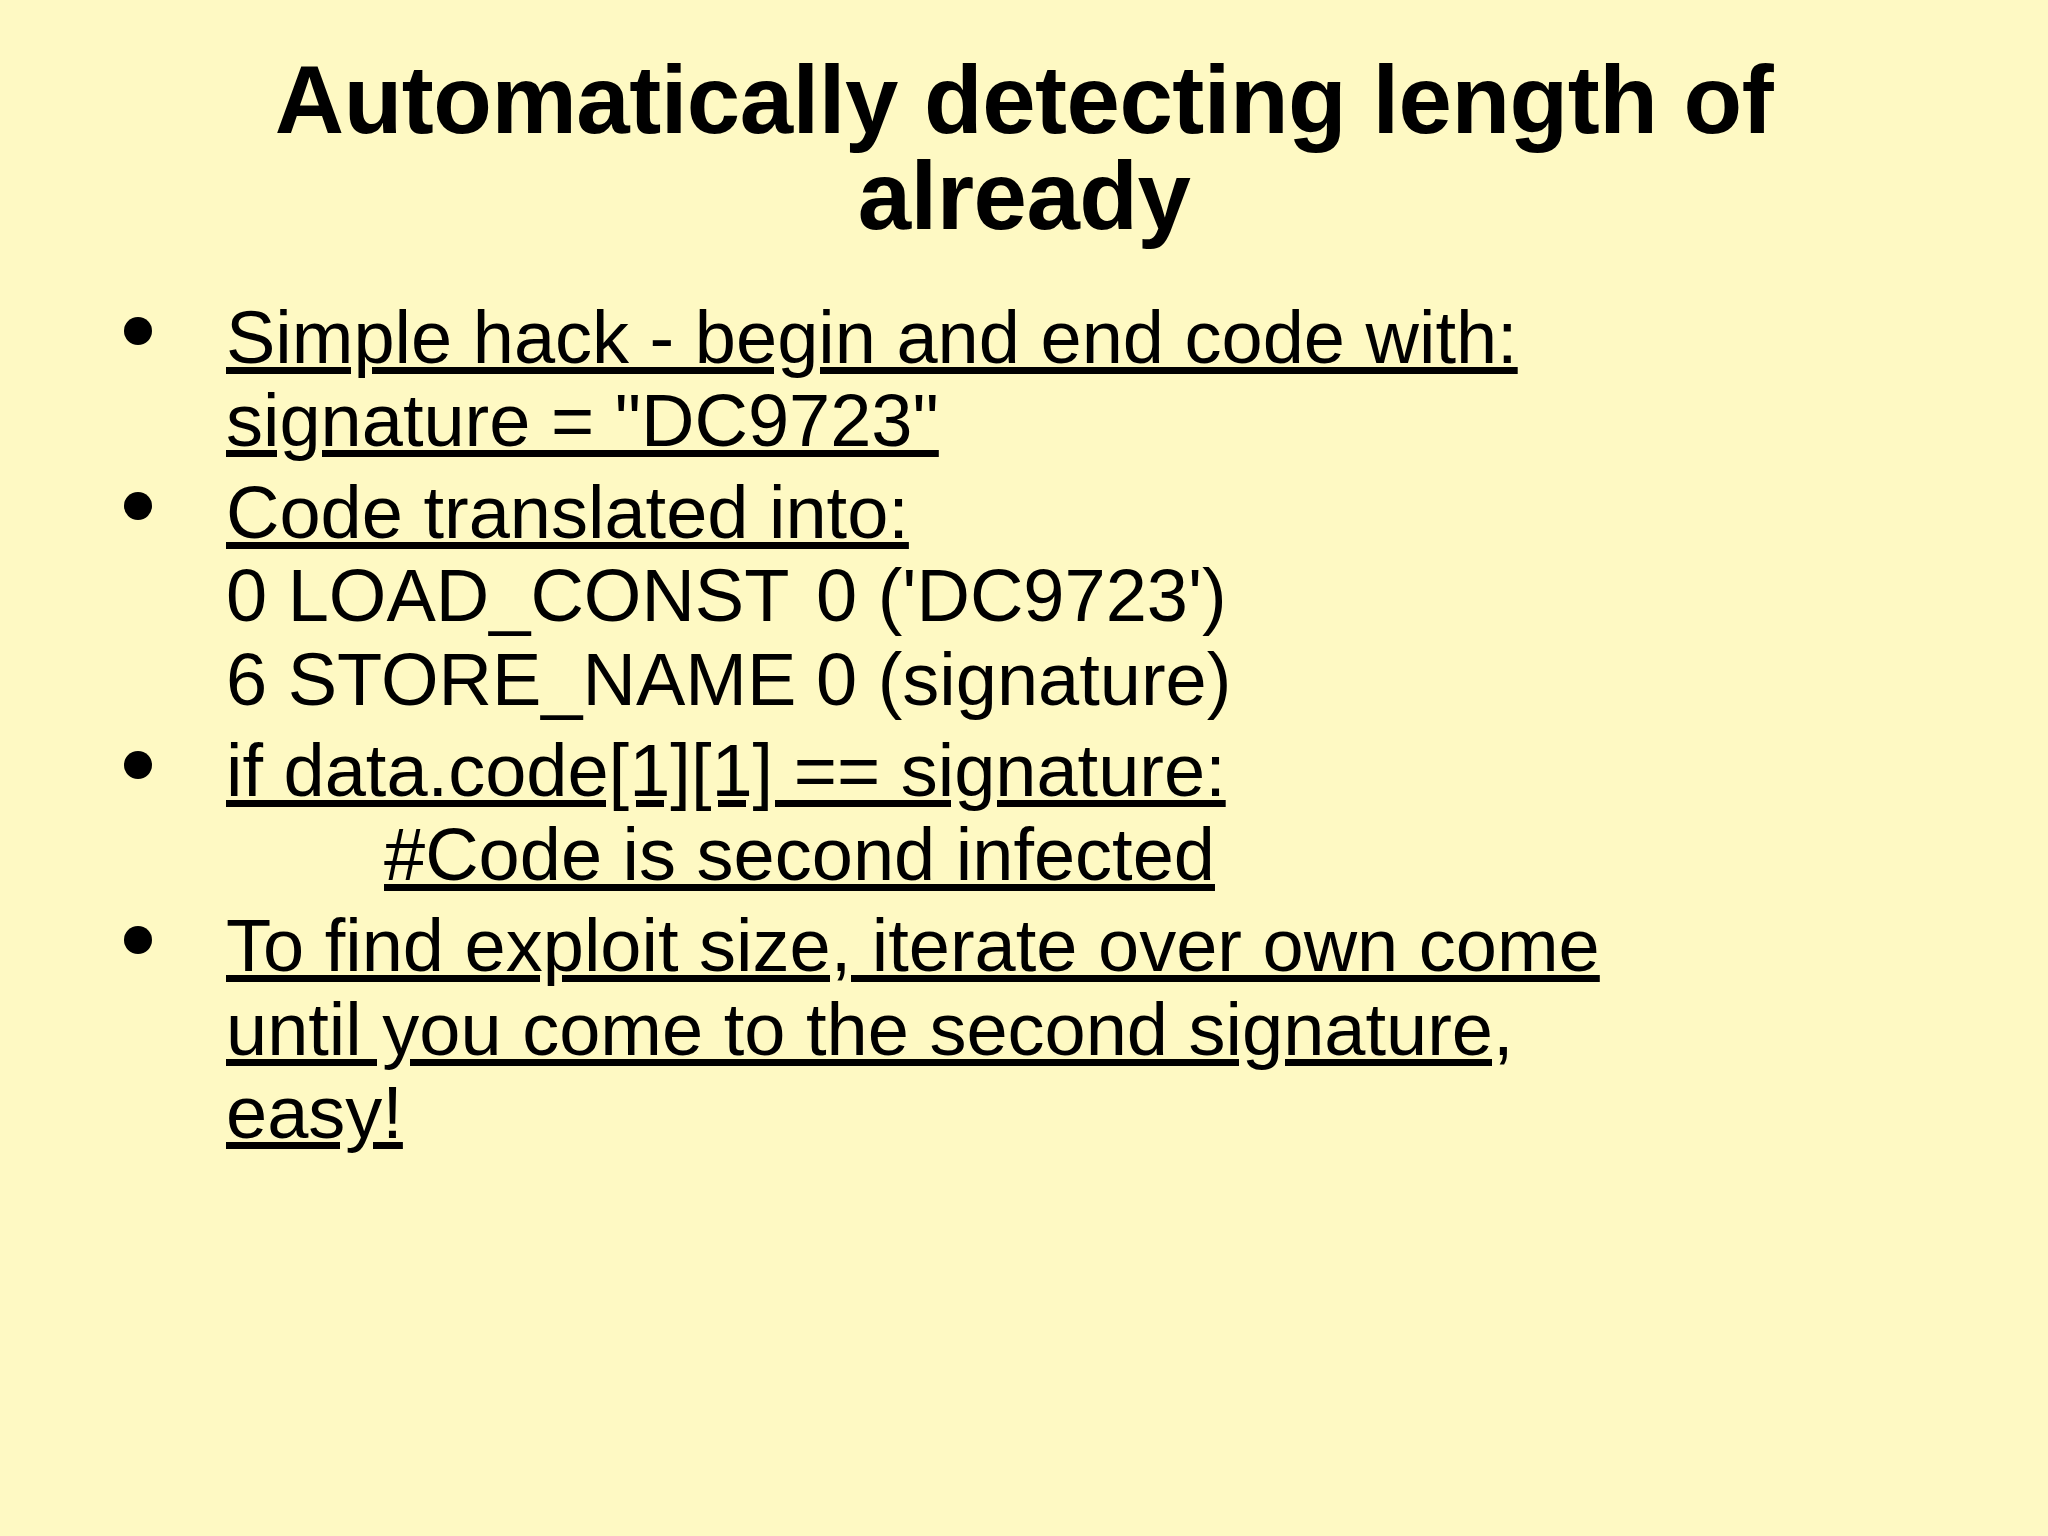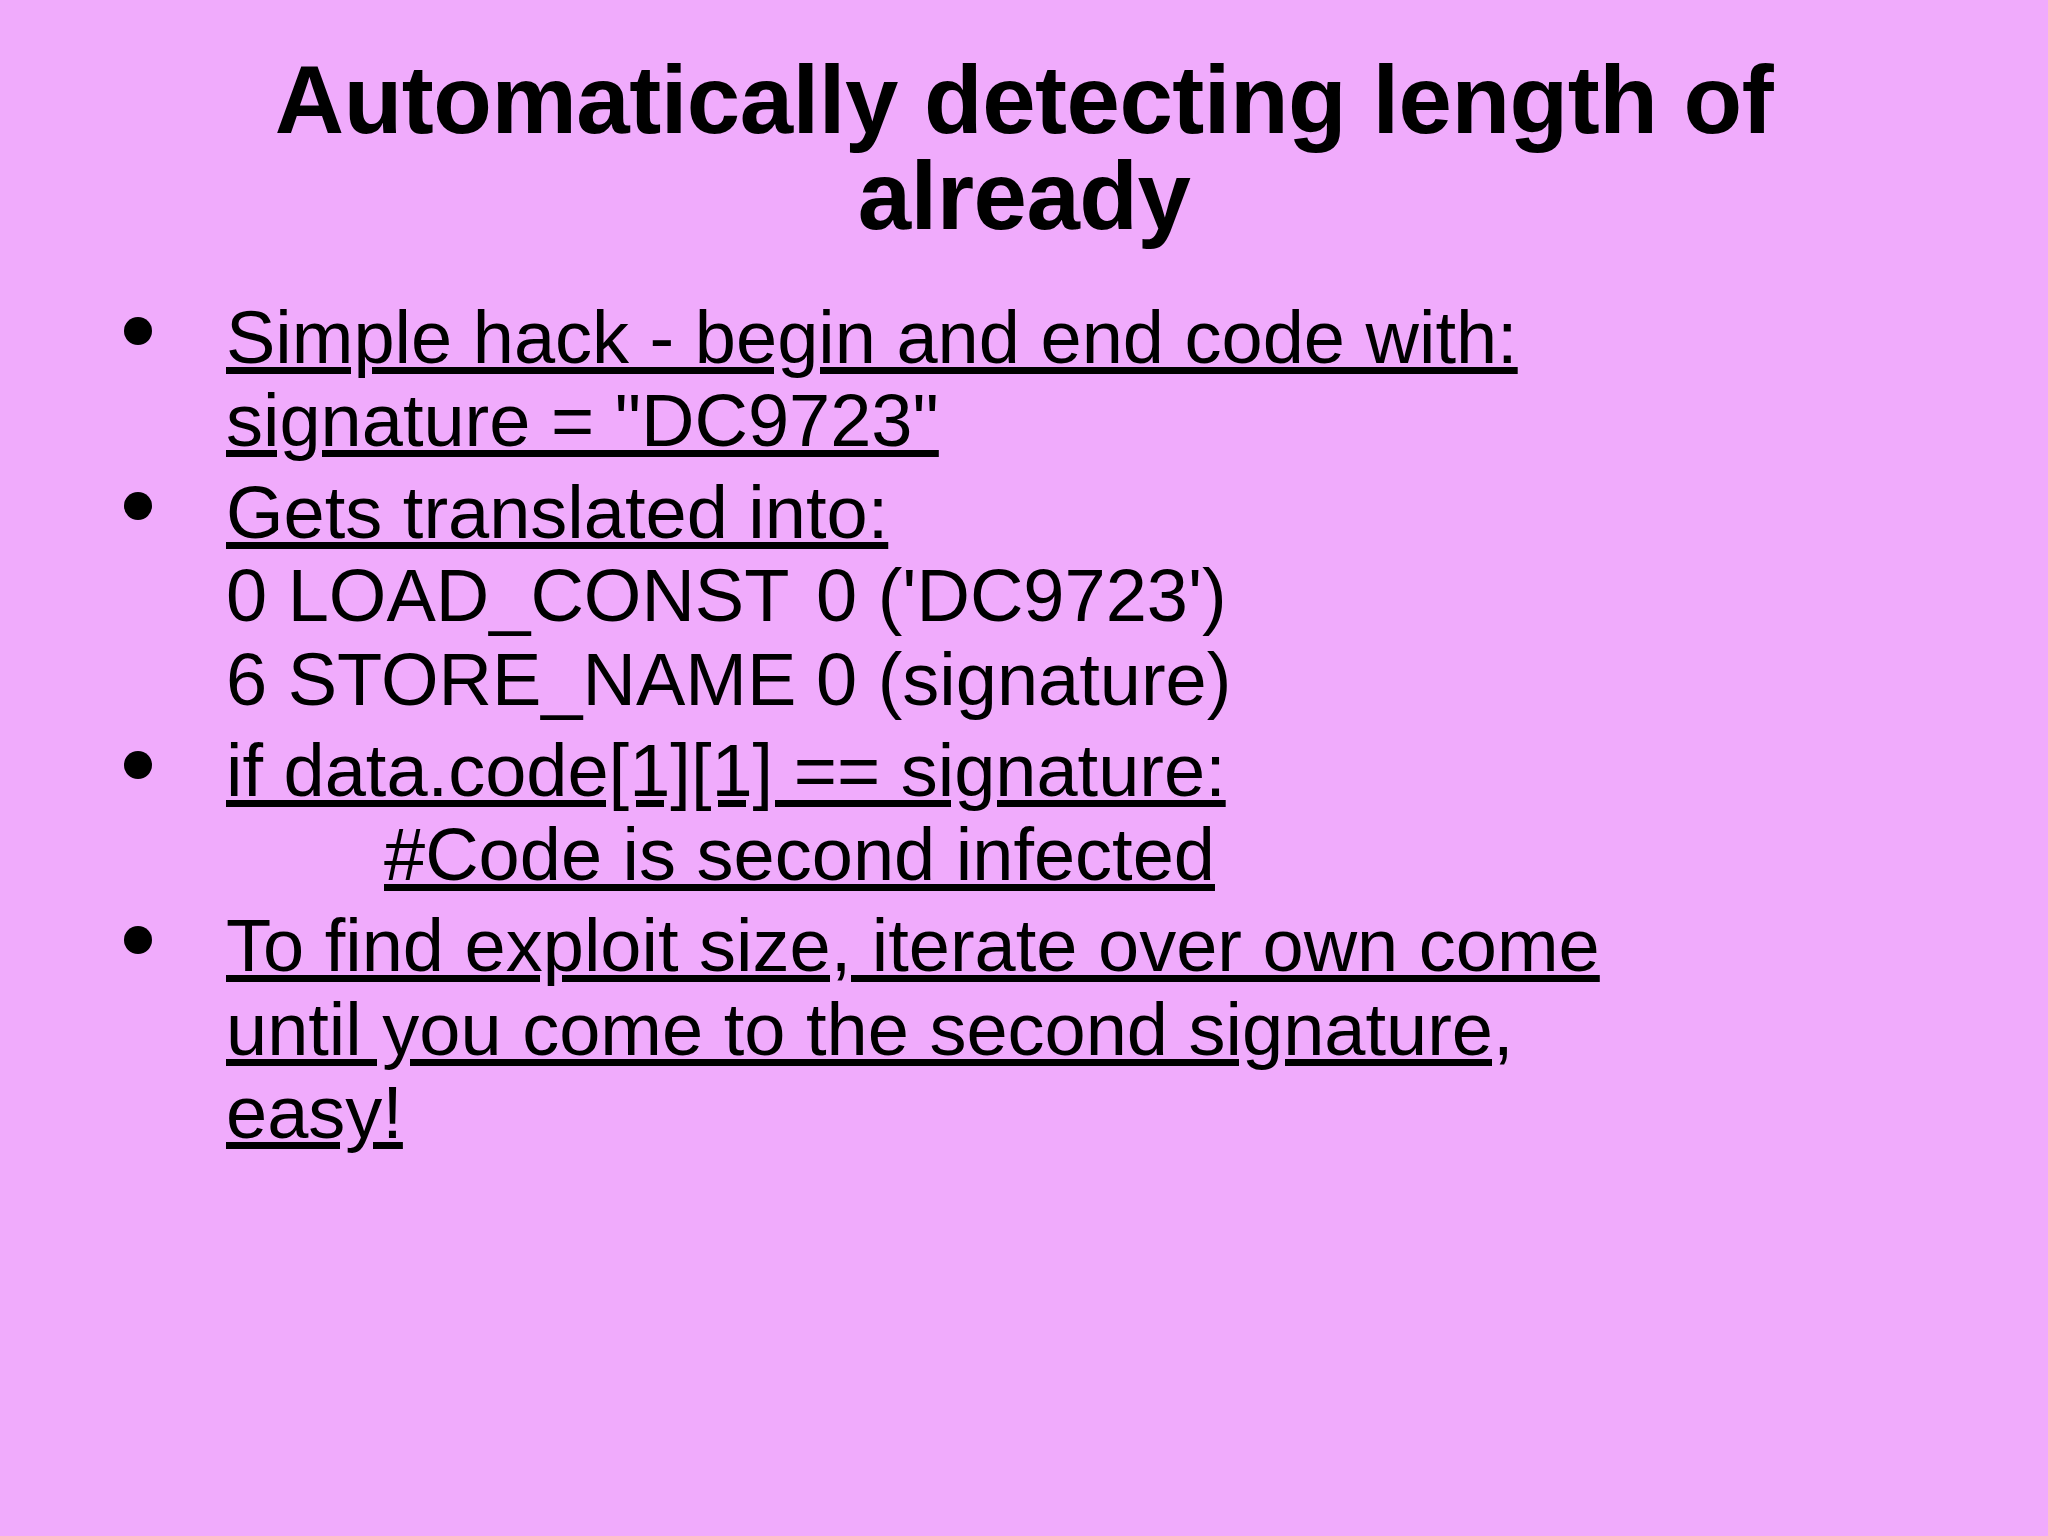--- a/index.html
+++ b/index.html
@@ -8,21 +8,21 @@
     background: #ffffff;
   }
   body {
     font-family: "Liberation Sans", sans-serif;
     color: #000000;
   }
   #slide {
     position: relative;
     width: 2048px;
     height: 1536px;
-    background: #f0abfc;
+    background: #fef9c3;
     overflow: hidden;
   }
 
   
   #title-block {
     position: absolute;
     left: 128px;
     top: 52px;
     width: 1792px;
     text-align: center;
@@ -107,21 +107,21 @@
   <div id="body-block">
 
     <div class="bullet-item">
       <span class="bullet-marker"><span class="dot"></span></span>
       <span class="text-line">Simple hack - begin and end code with:</span>
       <span class="text-line">signature = "DC9723"</span>
     </div>
 
     <div class="bullet-item">
       <span class="bullet-marker"><span class="dot"></span></span>
-      <span class="text-line">Gets translated into:</span>
+      <span class="text-line">Code translated into:</span>
       <span class="code-line"><span class="col-a">0 LOAD_CONST</span><span class="col-split">0 ('DC9723')</span></span>
       <span class="code-line"><span class="col-a">6 STORE_NAME</span><span class="col-split">0 (signature)</span></span>
     </div>
 
     <div class="bullet-item">
       <span class="bullet-marker"><span class="dot"></span></span>
       <span class="text-line">if data.code[1][1] == signature:</span>
       <span class="code-line indent-1">#Code is second infected</span>
     </div>
 

